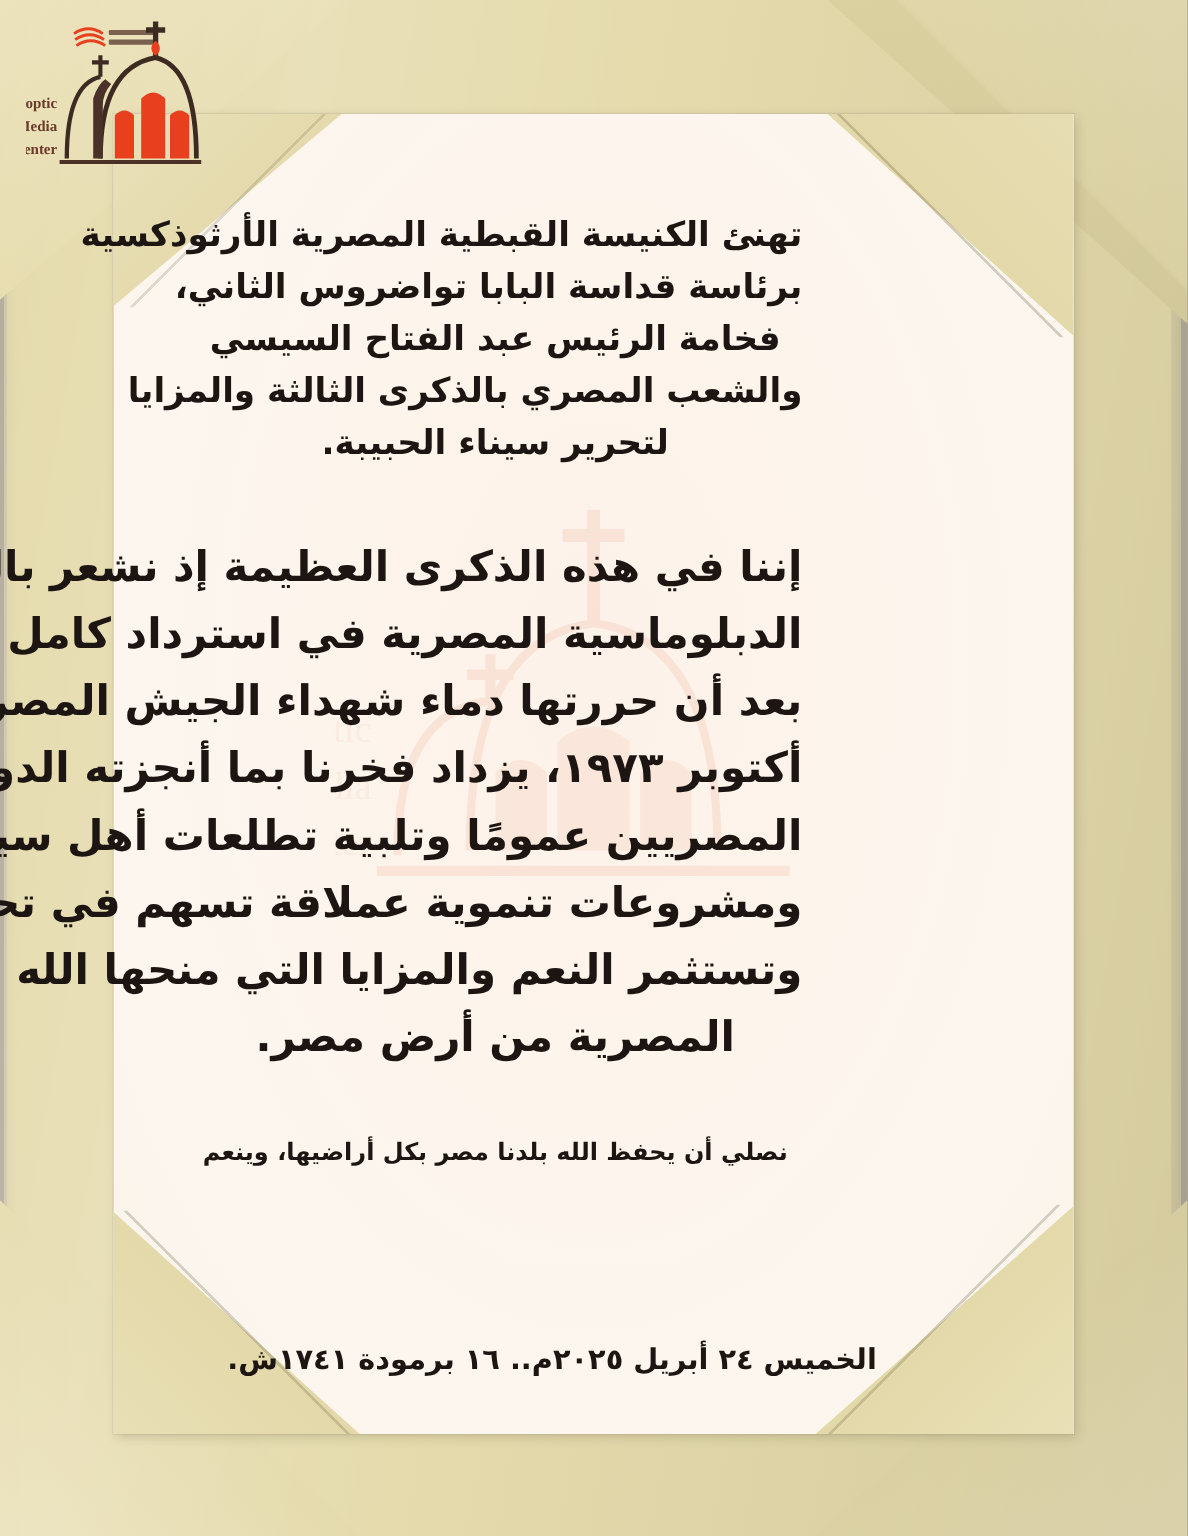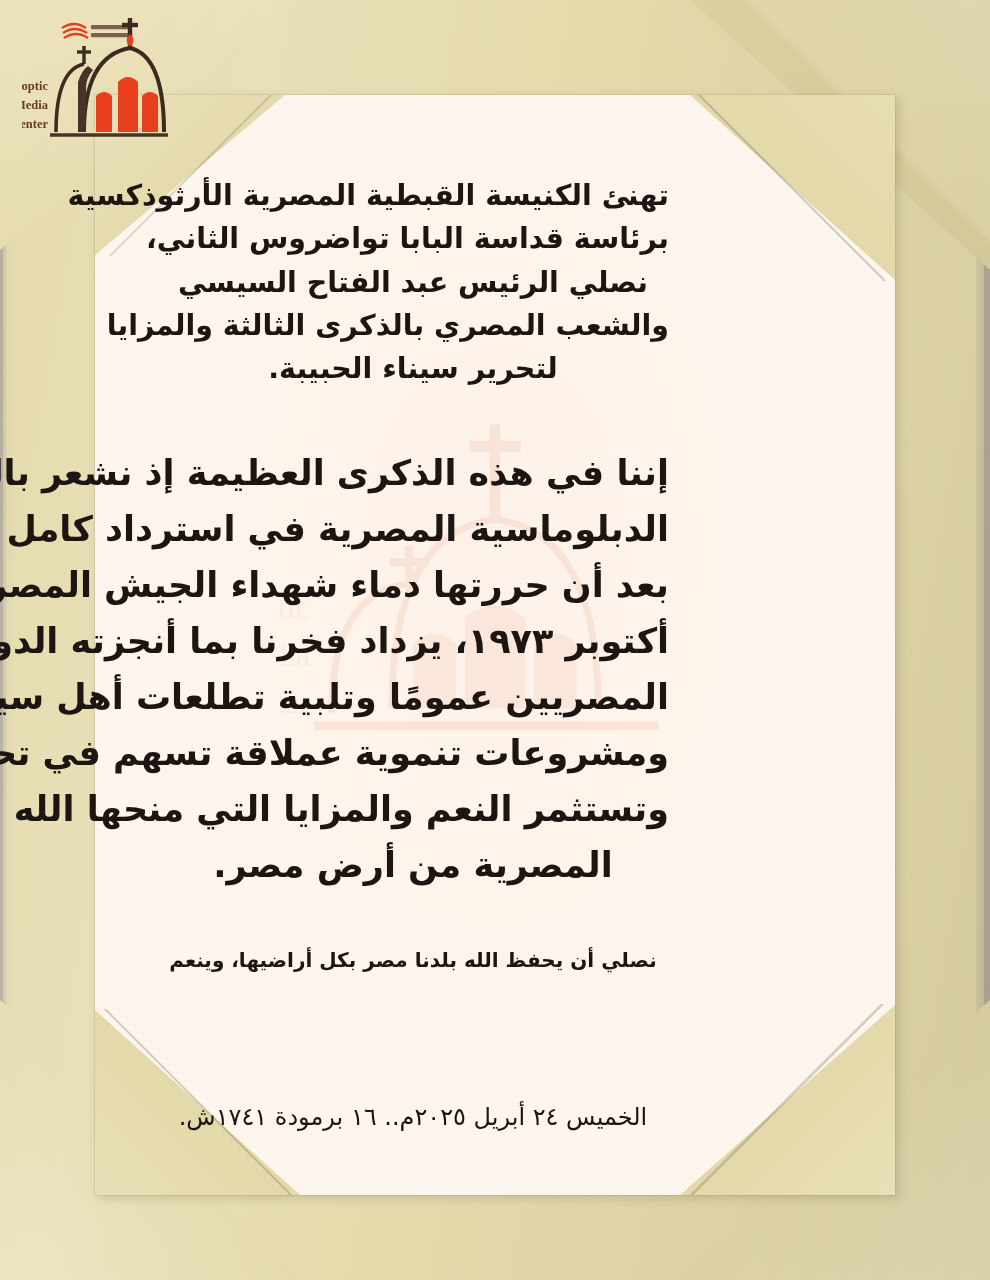--- a/index.html
+++ b/index.html
@@ -157,25 +157,25 @@
     font-size:20px;
     font-weight:bold;
     line-height:1.58;
     margin-top:52px;
   }
   .closing-par .ln { display:block; white-space:nowrap; }
 
   .date-line {
     position:absolute;
     left:0; right:0;
-    bottom:64px;
+    bottom:48px;
     font-size:24px;
-    font-weight:normal;
+    font-weight:bold;
     color:#1c1512;
-    text-align:center;
+    text-align:right;
     white-space:nowrap;
   }
 </style>
 </head>
 <body>
 
 <div id="poster">
 
   <div class="fold fold-tl"></div>
   <div class="fold fold-tr"></div>
@@ -256,21 +256,21 @@
       <text x="26" y="101">Media</text>
       <text x="26" y="120">Center</text>
     </g>
   </svg>
 
   <div id="content">
 
     <div class="headline">
       <span class="ln">تهنئ الكنيسة القبطية المصرية الأرثوذكسية</span>
       <span class="ln">برئاسة قداسة البابا تواضروس الثاني،</span>
-      <span class="ln">نصلي الرئيس عبد الفتاح السيسي</span>
+      <span class="ln">فخامة الرئيس عبد الفتاح السيسي</span>
       <span class="ln">والشعب المصري بالذكرى الثالثة والمزايا</span>
       <span class="ln">لتحرير سيناء الحبيبة.</span>
     </div>
 
     <div class="body-par">
       <span class="ln">إننا في هذه الذكرى العظيمة إذ نشعر بالفخر بنجاح</span>
       <span class="ln">الدبلوماسية المصرية في استرداد كامل أرض سيناء،</span>
       <span class="ln">بعد أن حررتها دماء شهداء الجيش المصري في حرب</span>
       <span class="ln">أكتوبر ١٩٧٣، يزداد فخرنا بما أنجزته الدولة المصرية</span>
       <span class="ln">المصريين عمومًا وتلبية تطلعات أهل سيناء خصوصًا</span>

